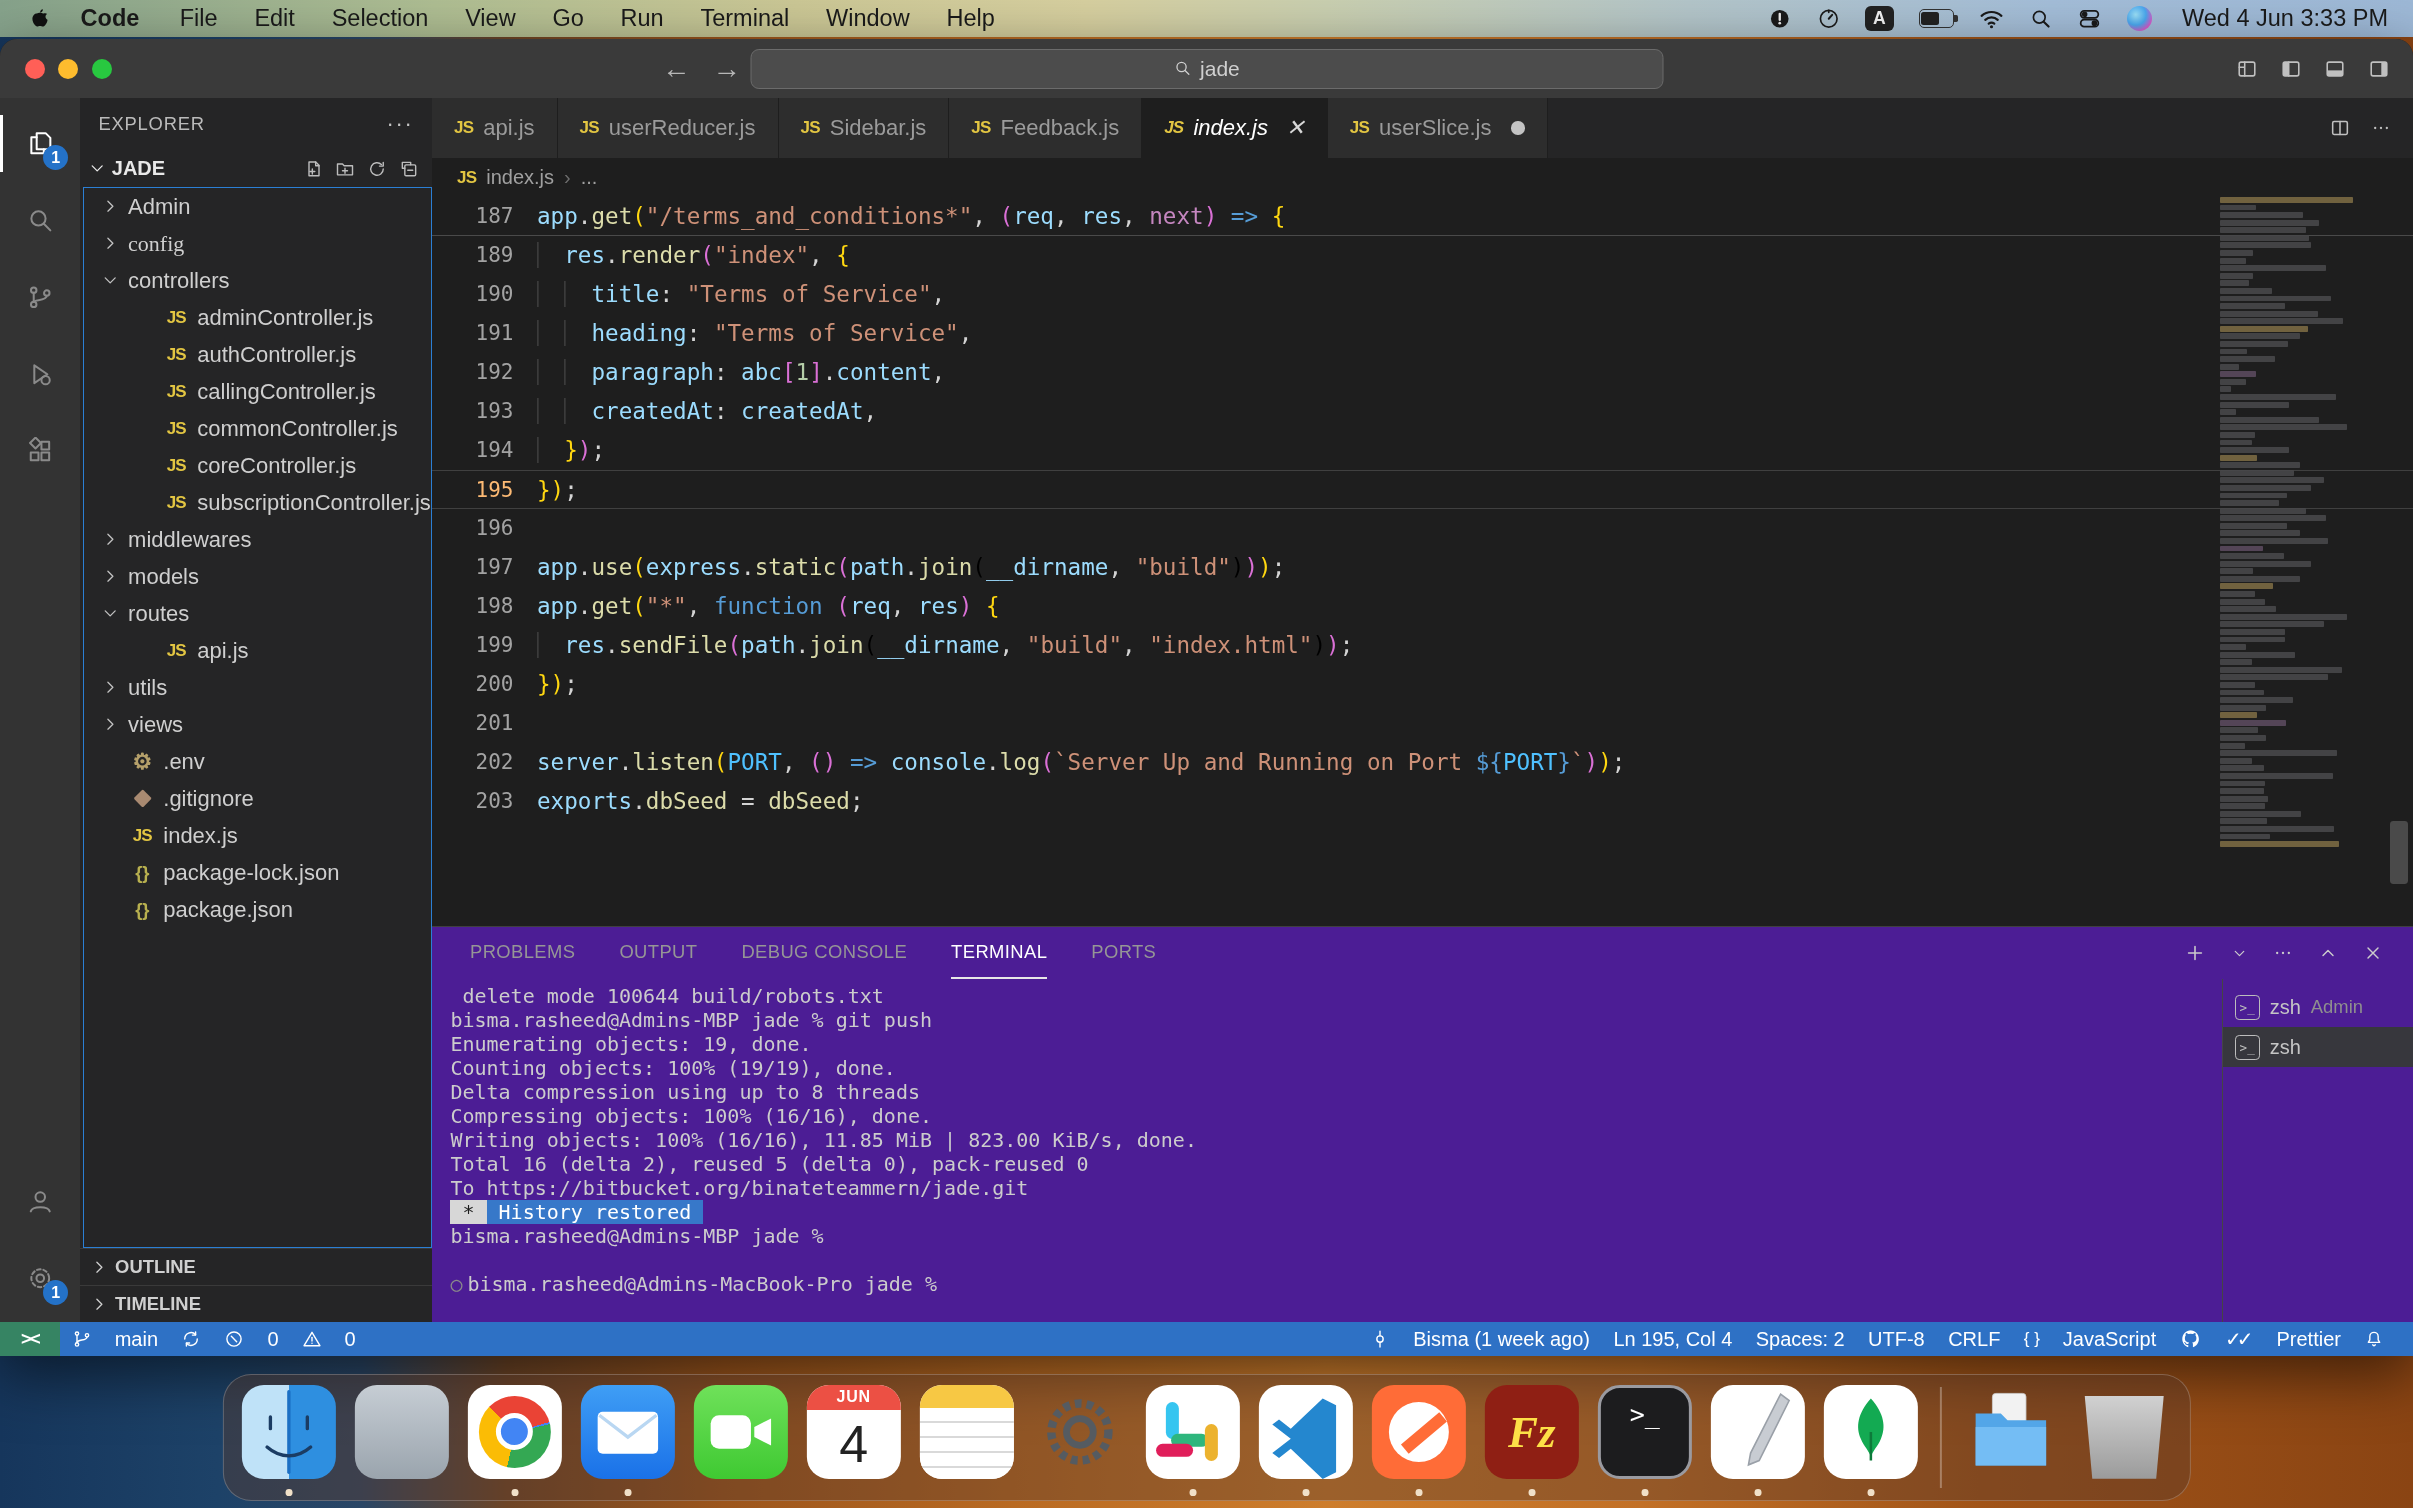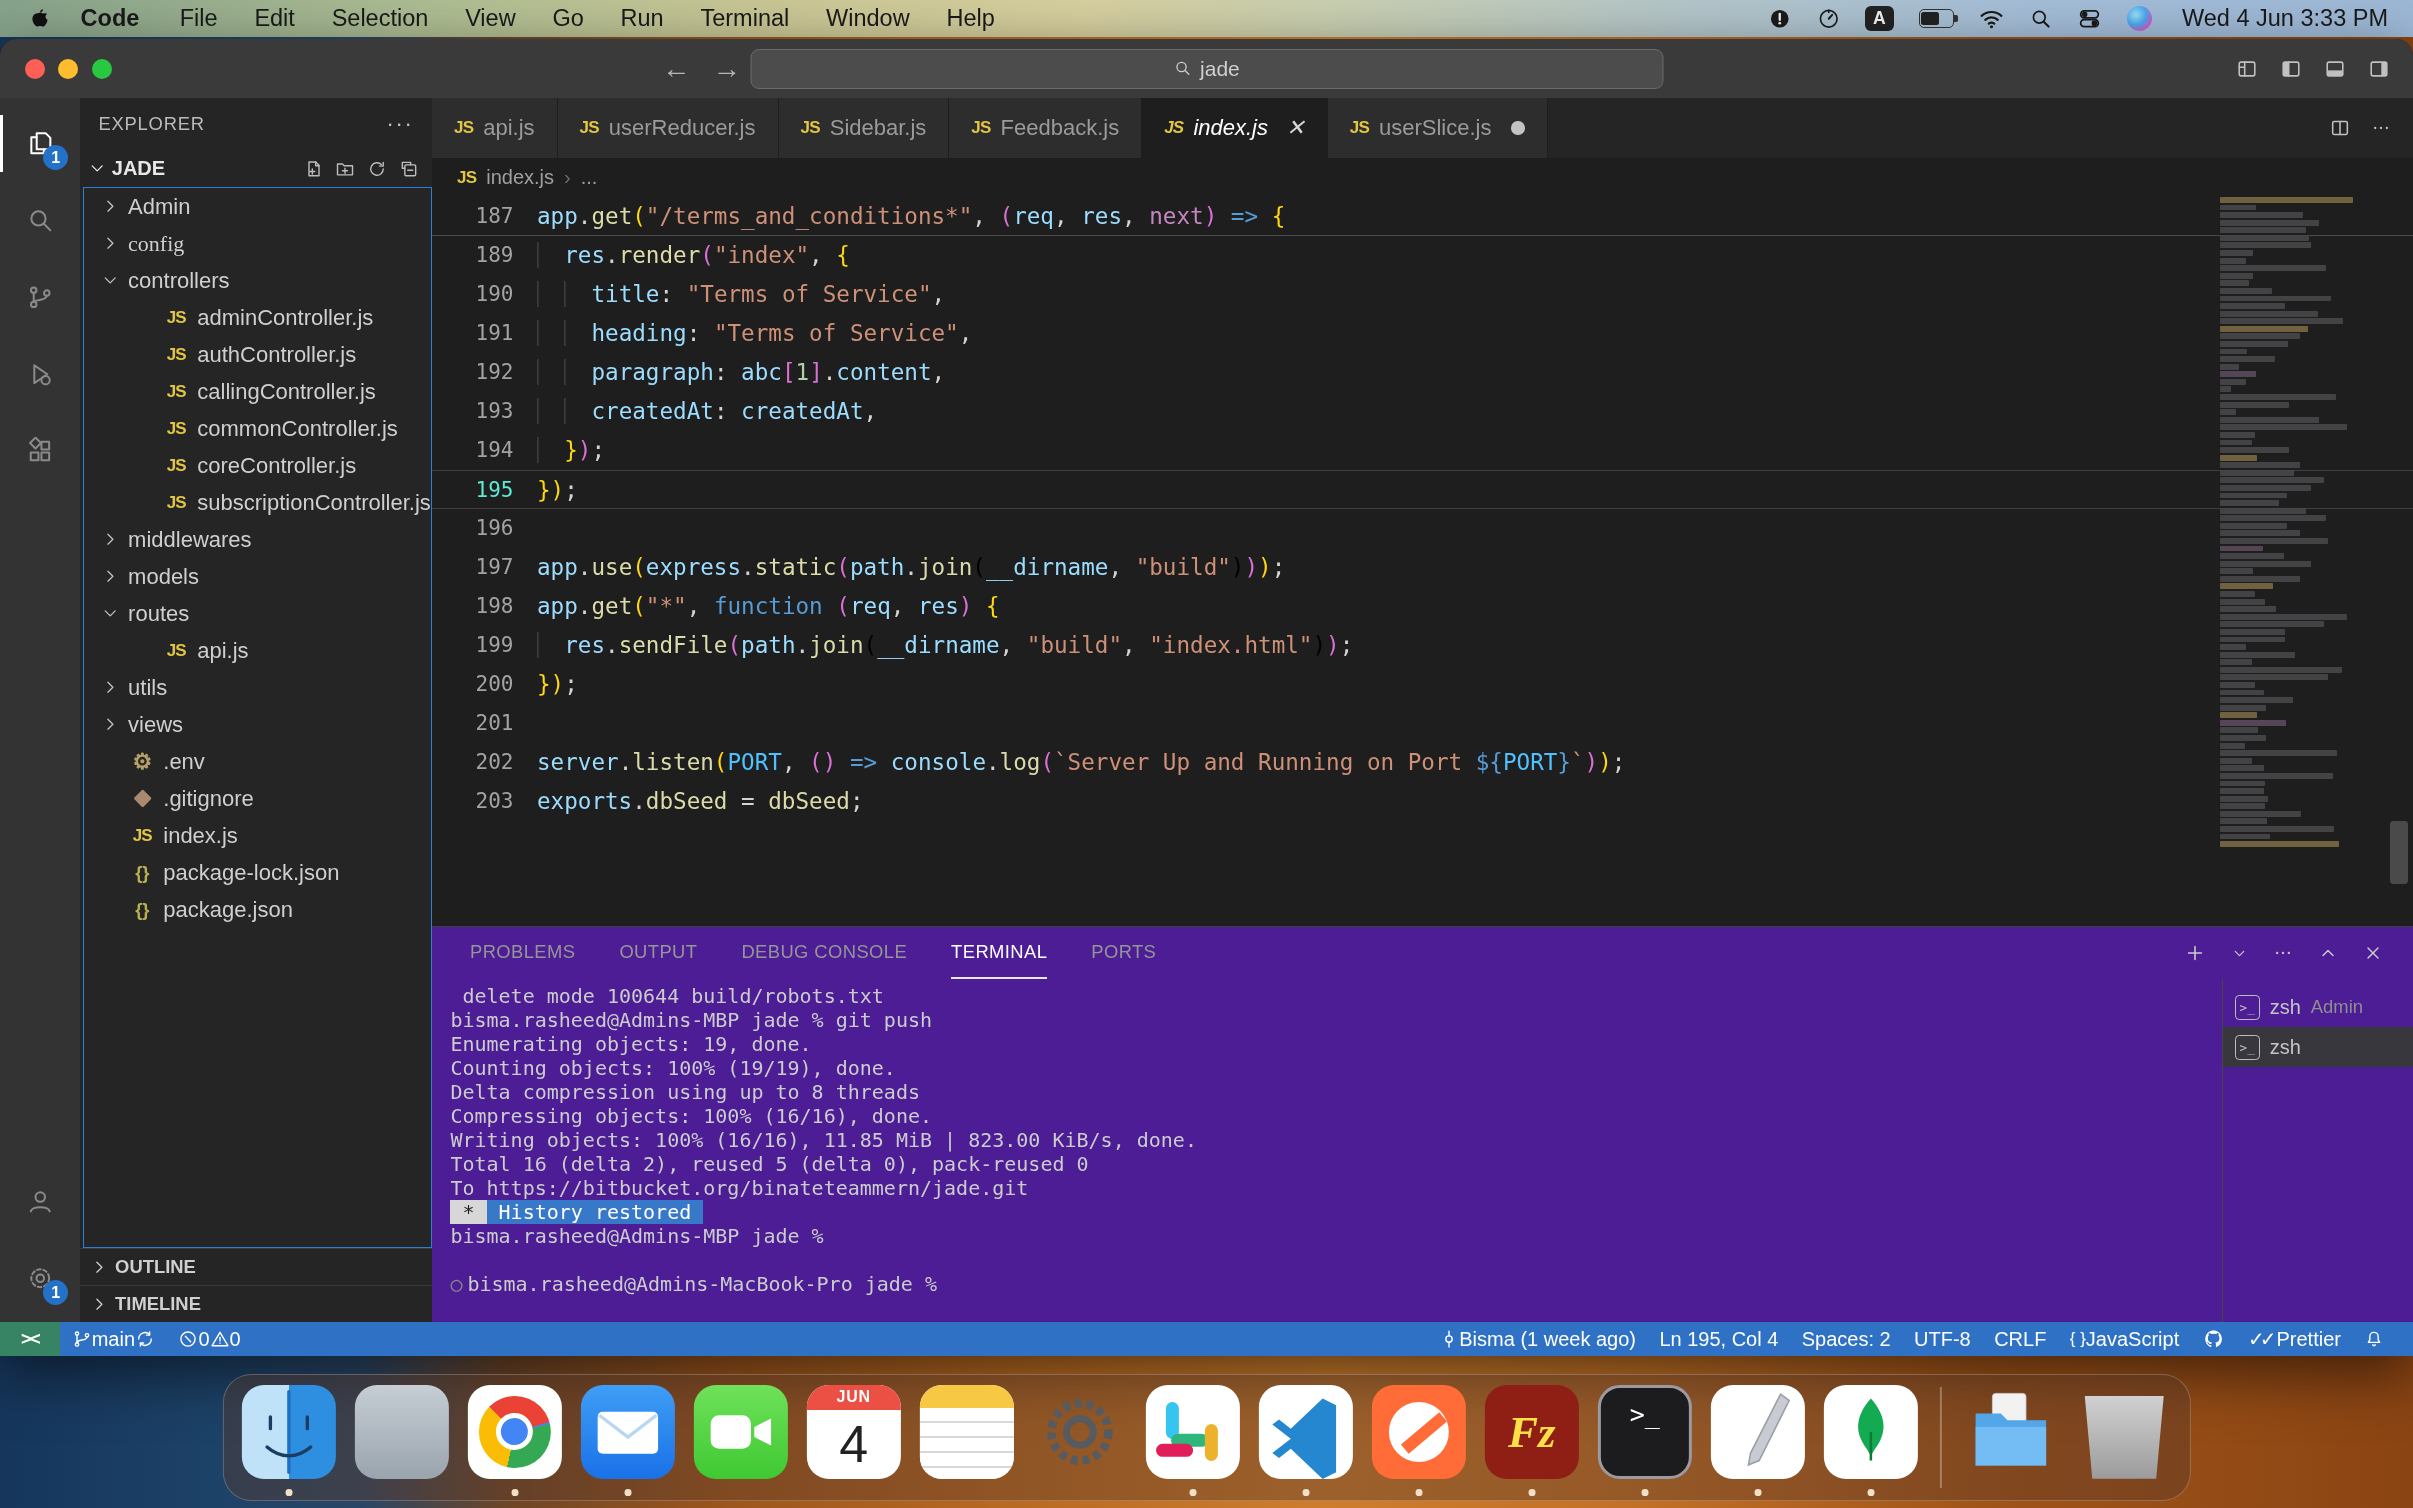--- a/index.html
+++ b/index.html
@@ -58,21 +58,21 @@
   .tabbar{height:60px;background:#252526;display:flex;align-items:stretch;flex:none}
   .tab{display:flex;align-items:center;gap:10px;padding:0 22px;background:#2d2d2d;border-right:0.8px solid #1e1e1e;font-size:22px;color:#9b9b9b}
   .tab.active{background:#1e1e1e;color:#ffffff;font-style:italic}
   .tab .close{color:#d8d8d8;font-size:22px;margin-left:8.4px}
   .tab .moddot{width:13.4px;height:13.4px;border-radius:50%;background:#c3c3c3;margin-left:10px}
   .tabbar-right{margin-left:auto;display:flex;align-items:center;gap:20px;padding-right:22px;color:#c0c0c0}
   .breadcrumb{height:39px;display:flex;align-items:center;gap:10px;padding-left:25px;font-size:20px;color:#a0a0a0;background:#1e1e1e;flex:none}
   .editor-body{flex:1;position:relative;background:#1e1e1e;overflow:hidden}
   .code-line{display:flex;height:39px;line-height:39px;font-family:"DejaVu Sans Mono",monospace;font-size:22.6px;white-space:pre}
   .code-line .ln{width:105px;padding-right:23.5px;text-align:right;color:#a3a3a3;flex:none;font-size:21px}
-  .code-line.current .ln{color:#5eead4}
+  .code-line.current .ln{color:#fdba74}
   .code-line.sticky{border-bottom:1.7px solid #4a4a4a;background:#1e1e1e}
   .code-line.current{border-top:0.8px solid #404040;border-bottom:0.8px solid #404040}
   .tk-b{color:#9CDCFE}.tk-f{color:#DCDCAA}.tk-s{color:#CE9178}.tk-k{color:#569CD6}.tk-p{color:#d4d4d4}
   .tk-g{color:#FFD710}.tk-o{color:#DA70D6}.tk-n{color:#B5CEA8}.tk-c{color:#4FC1FF}.tk-v{color:#C586C0}
   .tk-i{box-shadow:inset 1.7px 0 0 #3b3b3b}
   .minimap{position:absolute;top:0;right:42px;width:151px;height:662px;opacity:.9}
   .minimap .mrow{height:5.9px;margin-bottom:1.7px;border-radius:0.8px}
   .vscroll{position:absolute;right:5px;top:624px;width:18.4px;height:63px;background:#4a4a4a;border-radius:3.4px}
   
   .panel{height:396px;border-top:0.8px solid #3f3f3f;background:#4c1d95;display:flex;flex-direction:column;flex:none}
@@ -88,21 +88,21 @@
   .tdeco{color:#8a8a8a;position:absolute;left:-17px}
   .trow.decorow{margin-left:17px}
   .termlist{width:191px;border-left:0.8px solid #454545;padding-top:8.4px;flex:none}
   .tl-row{height:40px;display:flex;align-items:center;gap:10px;padding-left:11.7px;font-size:20px;color:#c5c5c5}
   .tl-row.selected{background:#37373d}
   .tl-icon{width:25px;height:25px;border:1.7px solid #bdbdbd;border-radius:4.2px;font-size:12.6px;font-family:"DejaVu Sans Mono",monospace;display:flex;align-items:center;justify-content:center;color:#bdbdbd}
   .tl-suffix{color:#8f8f8f;font-size:18.4px}
   
   .statusbar{height:34px;background:#2e71c5;display:flex;align-items:center;color:#ffffff;font-size:20px;flex:none}
   .sb-remote{width:60px;height:100%;background:#368463;display:flex;align-items:center;justify-content:center;font-weight:bold;font-size:18.4px;letter-spacing:-1.7px}
-  .sb-item{display:flex;align-items:center;gap:0;padding:0 11.7px;height:100%;white-space:nowrap}
+  .sb-item{display:flex;align-items:center;gap:23px;padding:0 11.7px;height:100%;white-space:nowrap}
   .sb-right{margin-left:auto;display:flex;align-items:center;padding-right:17px}
   
   .dock{position:absolute;left:50%;transform:translateX(-50%);bottom:6.7px;height:127px;display:flex;align-items:center;gap:19px;padding:0 18.4px;background:rgba(88,58,42,.42);border:0.8px solid rgba(255,255,255,.22);border-radius:28.5px}
   .dock-app{position:relative;width:94px;height:116px;display:flex;justify-content:center}
   .dk-ic{width:94px;height:94px;border-radius:22px;margin-top:5px;position:relative;overflow:hidden;display:flex;align-items:center;justify-content:center}
   .dock-dot{position:absolute;bottom:0px;left:50%;transform:translateX(-50%);width:6.7px;height:6.7px;border-radius:50%;background:#f0e0c8}
   .dock-sep{width:1.7px;height:101px;background:rgba(255,255,255,.3);margin:0 3.4px}
   .ic-finder{background:linear-gradient(90deg,#bfe2f8 50%,#2e8fe0 50%)}
   .ic-launchpad{background:linear-gradient(180deg,#c6cdd4,#9aa4ad);display:grid;grid-template-columns:repeat(3,18.4px);grid-template-rows:repeat(3,18.4px);gap:6.7px;place-content:center}
   .lp-sq{border-radius:4.2px}

